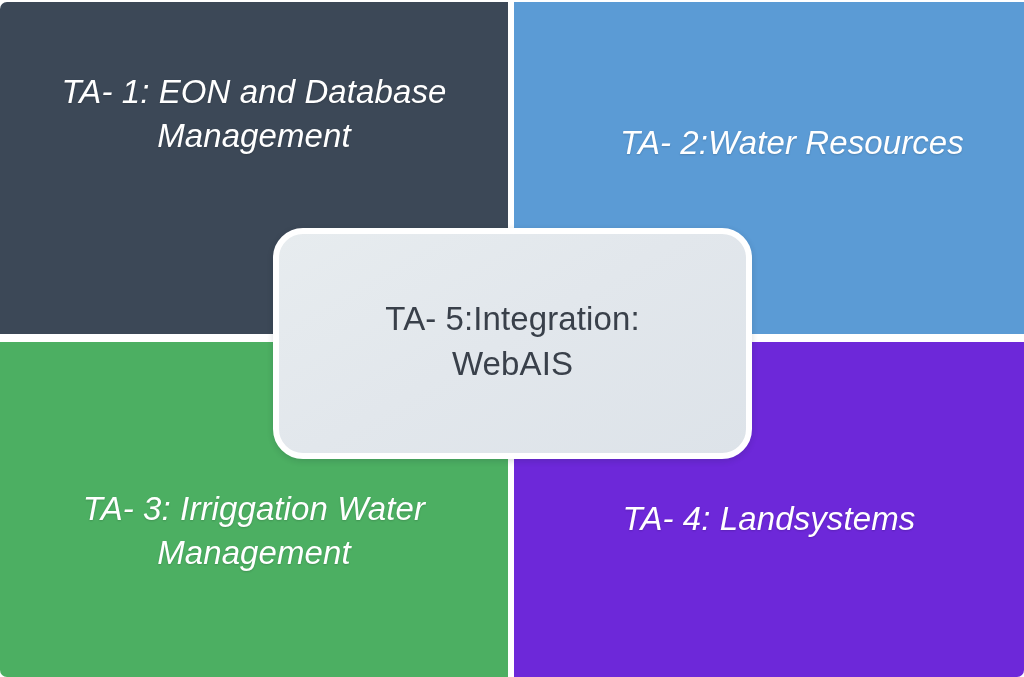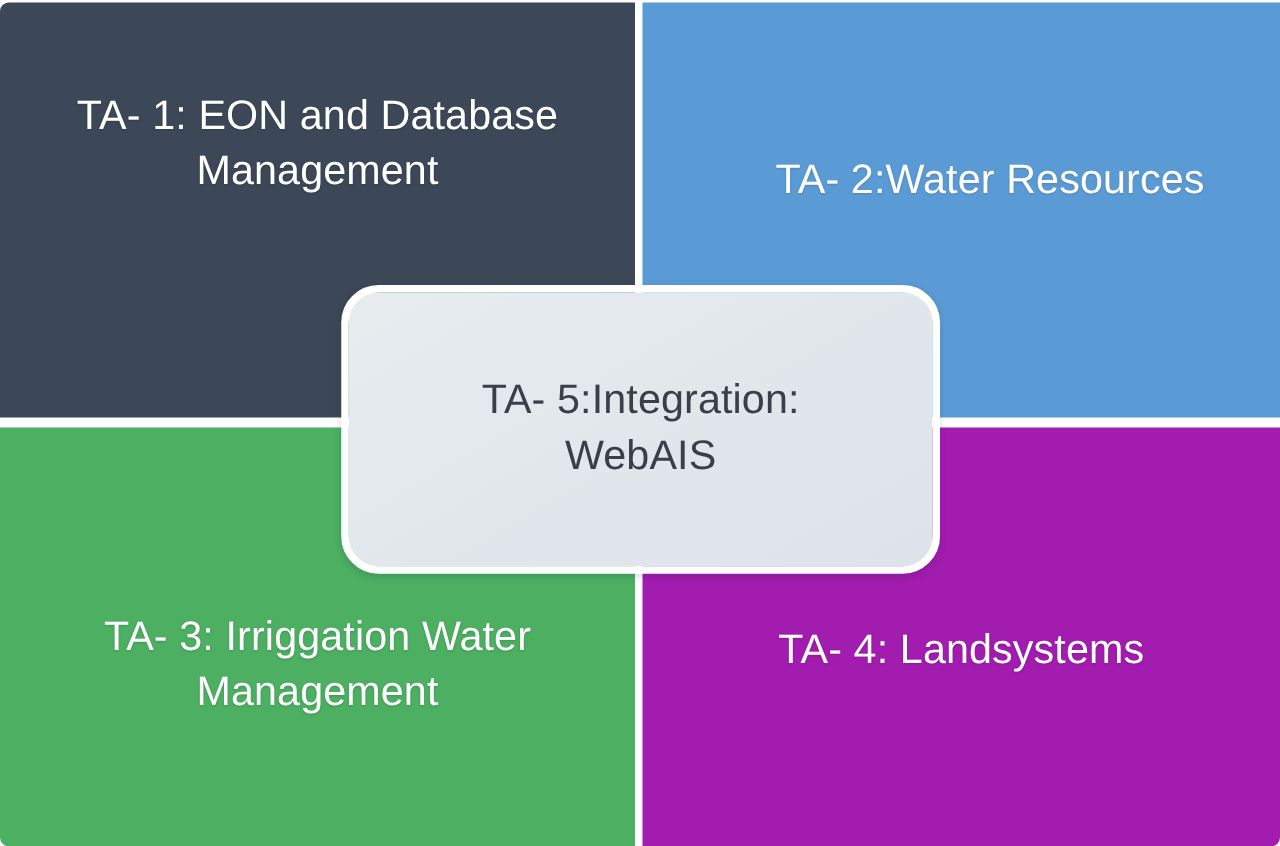--- a/index.html
+++ b/index.html
@@ -34,20 +34,21 @@
   .panel-label {
     color: #ffffff;
     font-size: 33px;
     line-height: 1.32;
     font-weight: 400;
     text-align: center;
     letter-spacing: 0.1px;
     text-shadow: 0 1px 2px rgba(0,0,0,0.16);
     padding: 0 14px;
     white-space: pre-line;
+    font-style: italic;
   }
 
   
   #panel-ta1 {
     left: 0px;
     top: 2px;
     width: 508px;
     height: 332px;
     border-top-left-radius: 7px;
     justify-content: center;
@@ -126,21 +127,21 @@
 
   <div class="panel" id="panel-ta2" style="background-color: rgb(91, 155, 213);">
     <div class="panel-label">TA- 2:Water Resources</div>
   </div>
 
   <div class="panel" id="panel-ta3" style="background-color: rgb(76, 175, 98);">
     <div class="panel-label">TA- 3: Irriggation Water
 Management</div>
   </div>
 
-  <div class="panel" id="panel-ta4" style="background-color: #a21caf;">
+  <div class="panel" id="panel-ta4" style="background-color: #6d28d9;">
     <div class="panel-label">TA- 4: Landsystems</div>
   </div>
 
   <div id="hub-card">
     <div id="hub-label">TA- 5:Integration:
 WebAIS</div>
   </div>
 
 </div>
 

